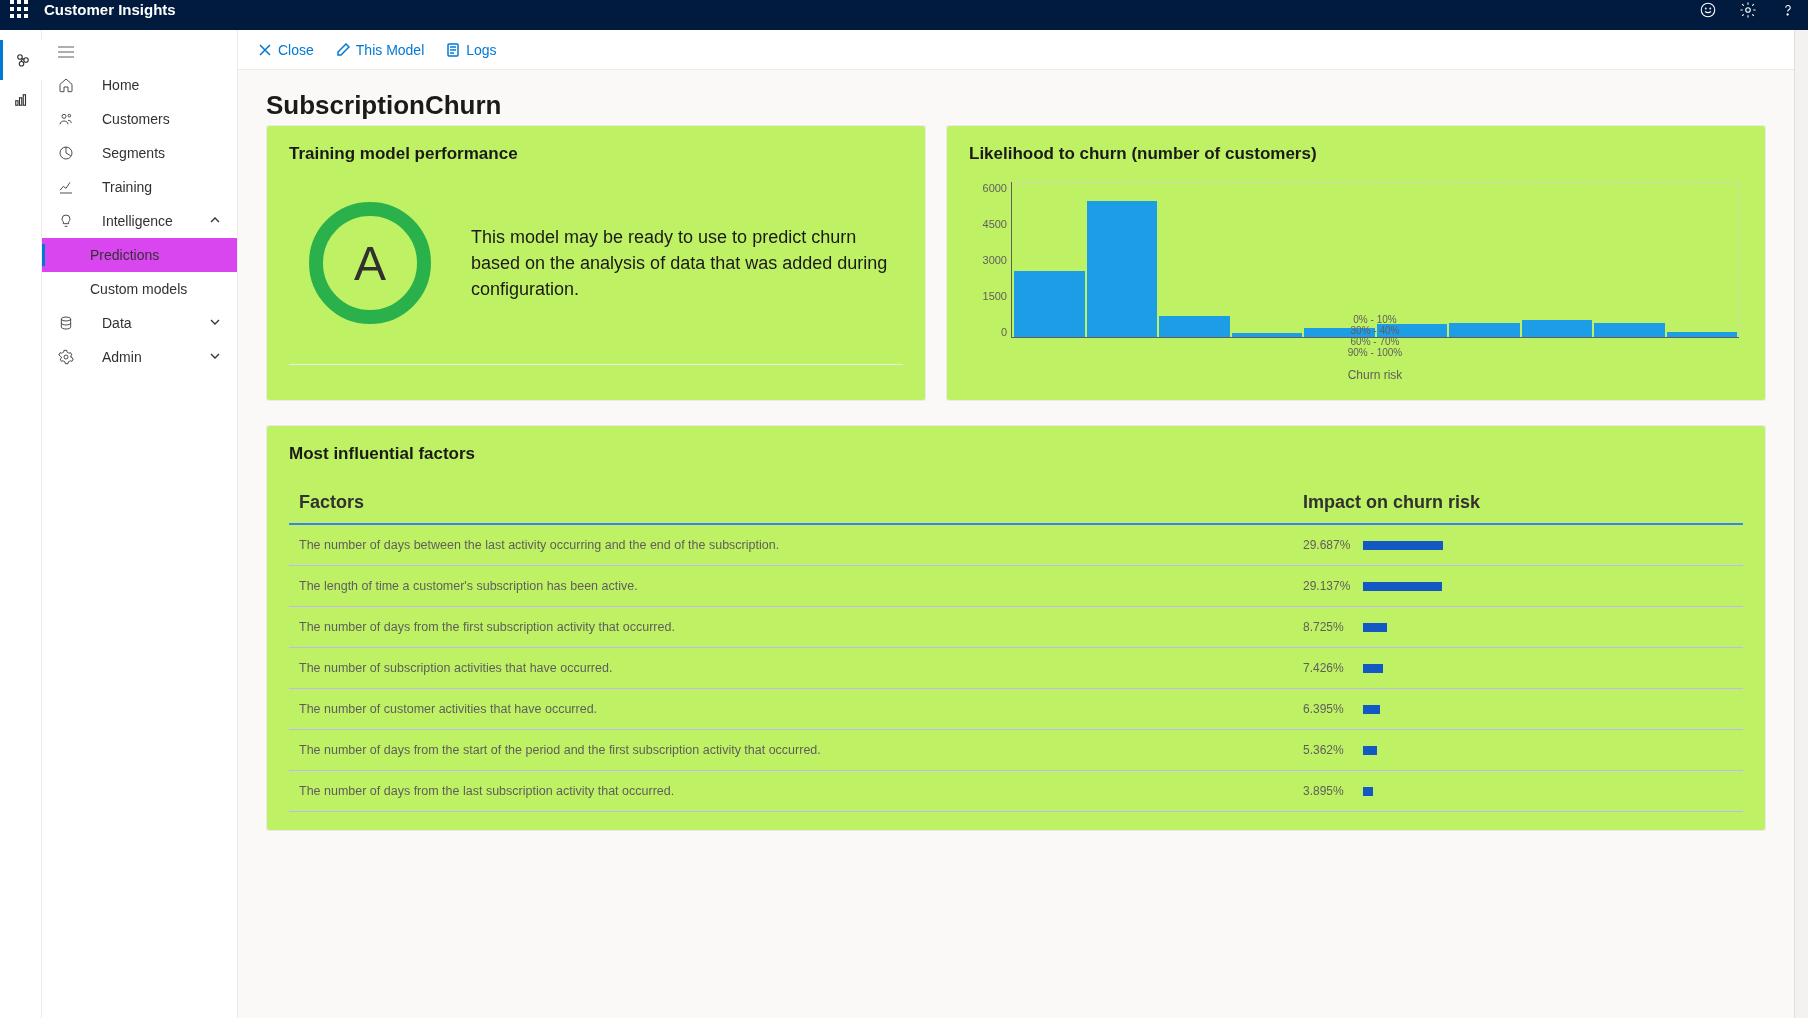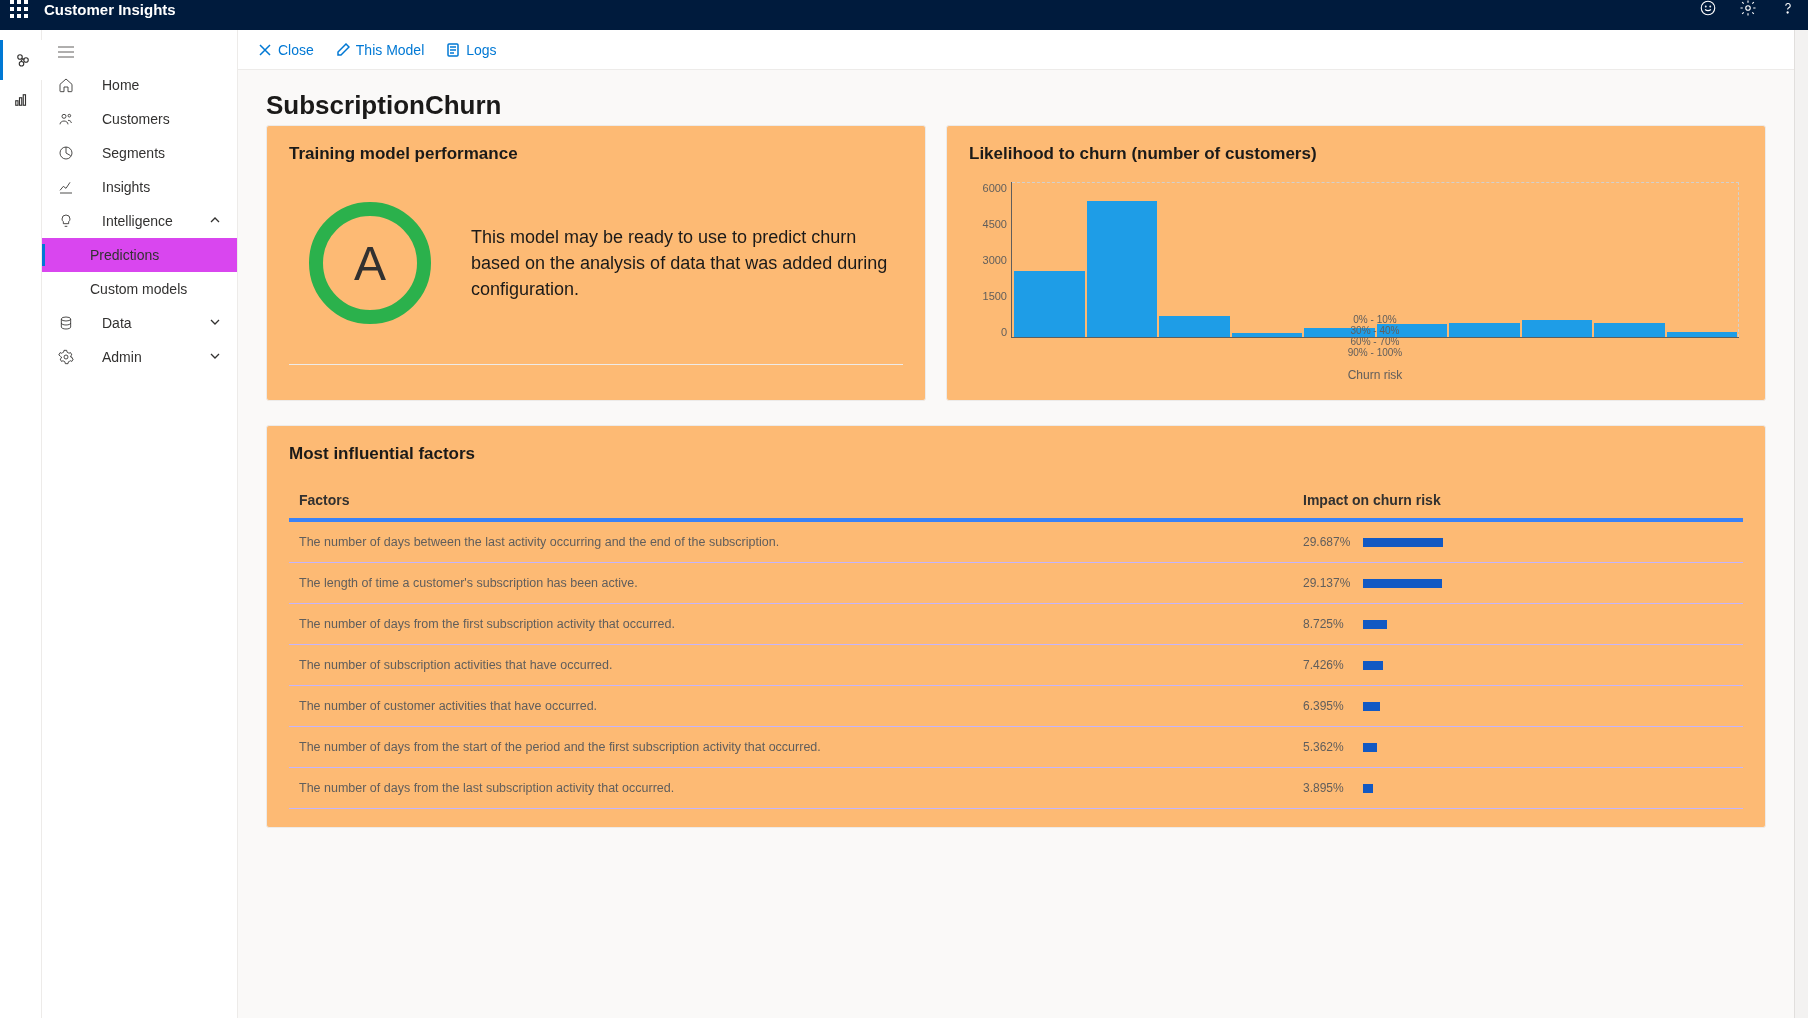--- a/index.html
+++ b/index.html
@@ -1,19 +1,19 @@
 <!DOCTYPE html>
 <html><head>
 <meta charset="utf-8">
 <style>
 * { box-sizing: border-box; margin: 0; padding: 0; }
 body { font-family: 'Segoe UI', Tahoma, sans-serif; background: #faf9f8; color: #323130; }
 
 .topbar {
-  height: 30px; background: #001b3d; color: #fff; display: flex; align-items: flex-end; padding: 12px 10px;
+  height: 30px; background: #001b3d; color: #fff; display: flex; align-items: flex-start; padding: 0 10px;
 }
 .topbar-left { display: flex; align-items: center; gap: 16px; }
 .app-launcher { width: 18px; height: 18px; display: grid; grid-template-columns: repeat(3,4px); grid-template-rows: repeat(3,4px); gap: 3px; cursor: pointer; }
 .app-launcher span { background: #fff; width: 4px; height: 4px; }
 .app-name { font-size: 15px; font-weight: 600; }
 .topbar-right { margin-left: auto; display: flex; gap: 20px; align-items: center; }
 .topbar-icon { color: #fff; cursor: pointer; width:20px; height:20px; display:flex; align-items:center; justify-content:center; }
 .topbar-icon svg { width: 18px; height: 18px; stroke: #fff; fill: none; stroke-width: 1.5; }
 
 .layout { display: flex; height: calc(100vh - 30px); }
@@ -36,40 +36,40 @@
 
 .content { flex: 1; overflow-y: auto; background: #faf9f8; }
 .cmdbar { height: 40px; background: #fff; border-bottom: 1px solid #edebe9; display: flex; align-items: center; padding: 0 20px; gap: 22px; }
 .cmd { display: flex; align-items: center; gap: 6px; color: #0078d4; font-size: 14px; cursor: pointer; }
 .cmd svg { width: 14px; height: 14px; stroke: #0078d4; fill: none; stroke-width: 1.5; }
 
 .page { padding: 20px 28px; }
 .page-title { font-size: 26px; font-weight: 600; margin-bottom: 4px; color: #1b1a19; }
 
 .row { display: flex; gap: 20px; margin-bottom: 24px; }
-.card { background: #fdba74; border: 1px solid #edebe9; border-radius: 3px; padding: 18px 22px; }
+.card { background: #bef264; border: 1px solid #edebe9; border-radius: 3px; padding: 18px 22px; }
 .card-title { font-size: 17px; font-weight: 600; margin-bottom: 18px; color: #1b1a19; }
 .perf-card { flex: 0 0 660px; }
 .perf-body { display: flex; align-items: center; gap: 40px; padding: 20px 10px 40px 20px; border-bottom: 1px solid #edebe9; }
 .grade-ring { width: 122px; height: 122px; border-radius: 50%; border: 14px solid #2bb14c; display: flex; align-items: center; justify-content: center; flex-shrink: 0; }
 .grade-letter { font-size: 48px; font-weight: 400; color: #323130; }
 .perf-text { font-size: 18px; line-height: 1.45; color: #1b1a19; }
 
 .churn-card { flex: 1; }
 .chart { position: relative; height: 200px; padding-left: 42px; padding-bottom: 44px; }
 .chart-yaxis { position: absolute; left: 0; top: 0; bottom: 44px; width: 38px; display: flex; flex-direction: column; justify-content: space-between; text-align: right; font-size: 11px; color: #605e5c; }
 .chart-plot { position: absolute; left: 42px; right: 4px; top: 0; bottom: 44px; border-left: 1px solid #605e5c; border-bottom: 1px solid #605e5c; display: flex; align-items: flex-end; gap: 2px; padding: 0 2px; }
 .chart-plot::before { content:''; position:absolute; left:0; right:0; top:0; bottom:0; border:1px dashed #d2d0ce; border-left:none; border-bottom:none; pointer-events:none; }
 .bar { flex: 1; background: #1e9de7; }
 .chart-xaxis { position: absolute; left: 42px; right: 4px; bottom: 24px; display: flex; font-size: 10px; color: #605e5c; flex-direction: column; }
 .chart-xtick { flex: 2; text-align: center; white-space: nowrap; }
 .chart-xlabel { position: absolute; left: 42px; right: 4px; bottom: 0; text-align: center; font-size: 12px; color: #605e5c; }
 
 .factors-card { }
-.factors-header { display: flex; font-size: 14px; font-weight: 600; padding: 10px 10px; border-bottom: 4px solid #3b82f6; }
+.factors-header { display: flex; font-size: 18px; font-weight: 600; padding: 10px 10px; border-bottom: 2px solid #3b82f6; }
 .fh-factor { flex: 1; }
 .fh-impact { width: 430px; }
 .factor-row { display: flex; align-items: center; padding: 13px 10px; border-bottom: 1px solid #c4b5fd; font-size: 12.5px; color: #605e5c; }
 .fr-text { flex: 1; }
 .fr-pct { width: 60px; text-align: left; padding-right: 14px; font-size: 12px; }
 .fr-bar-cell { width: 370px; }
 .fr-bar { height: 9px; background: #1259c3; }
 
 .scrollbar { width: 14px; background: #f3f2f1; border-left: 1px solid #e1dfdd; }
 </style>
@@ -160,21 +160,21 @@
           <circle cx="12" cy="12" r="9"></circle>
           <path d="M12 3v9l7 4"></path>
         </svg>
         <span>Segments</span>
       </div>
     <div class="nav-item">
         <svg viewBox="0 0 24 24">
           <path d="M3 17l5-6 4 3 6-9"></path>
           <path d="M3 21h18"></path>
         </svg>
-        <span>Insights</span>
+        <span>Training</span>
       </div>
     <div class="nav-item">
         <svg viewBox="0 0 24 24">
           <path d="M12 3a6 6 0 0 1 6 6c0 2-1 3-2 4v3h-8v-3c-1-1-2-2-2-4a6 6 0 0 1 6-6z"></path>
           <path d="M10 20h4"></path>
         </svg>
         <span>Intelligence</span>
         <span class="chev"><svg viewBox="0 0 12 12">
             <path d="M2 8l4-4 4 4"></path>
           </svg></span>

